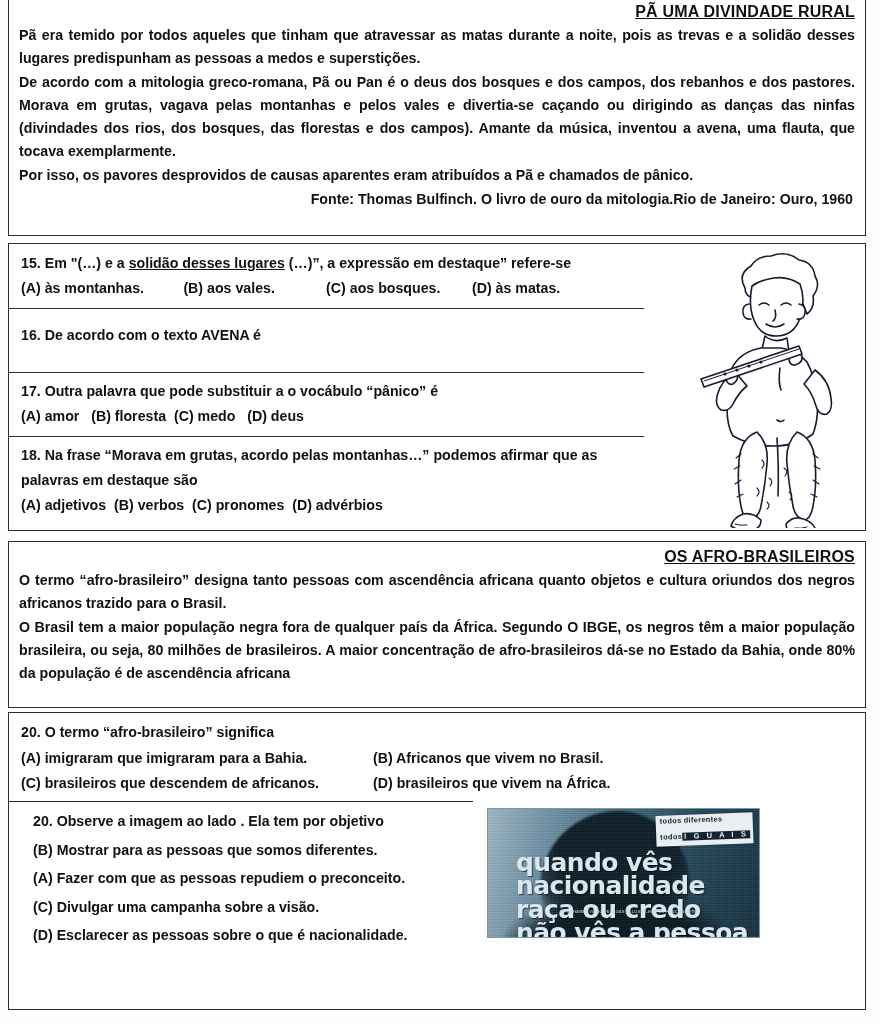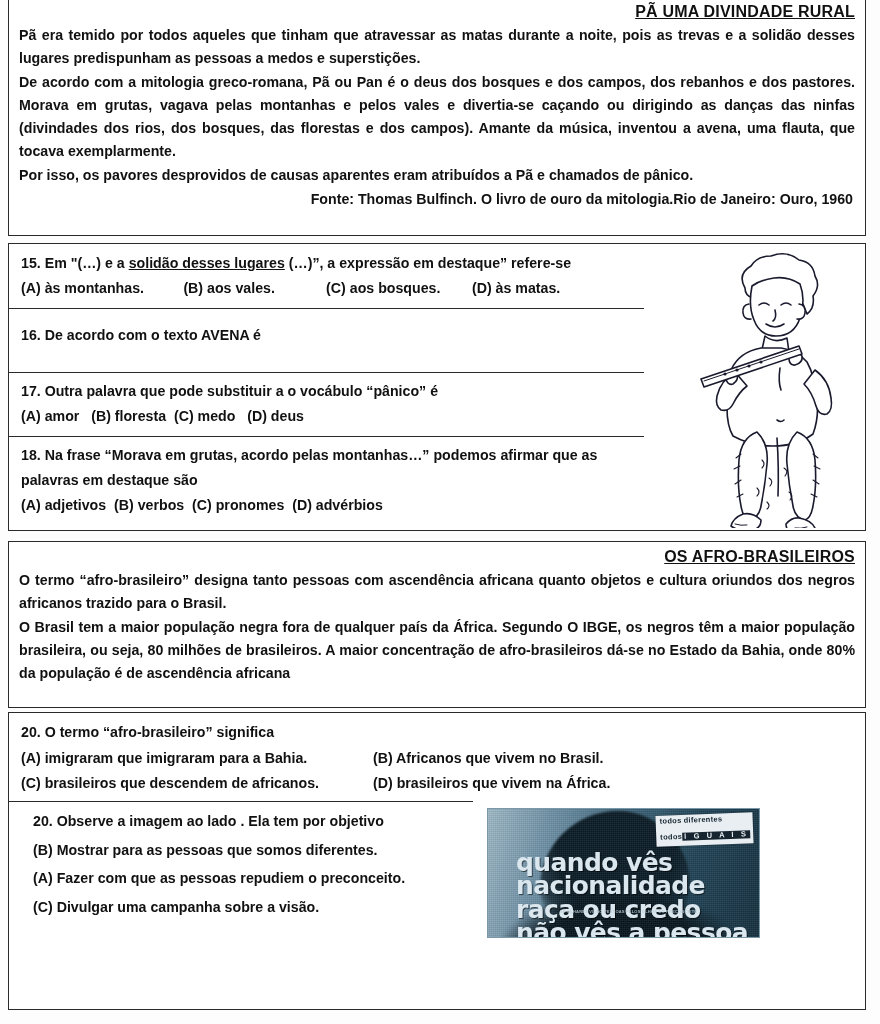--- a/index.html
+++ b/index.html
@@ -332,20 +332,21 @@
       </div>
     </div>
 
     <div class="sep" style="left:-1px; top:88px; width:465px;"></div>
 
     <div class="q" style="left:24px; top:96px; width:460px;">
       <div class="q-stem" style="line-height:1.8;">20. Observe a imagem ao lado . Ela tem por objetivo</div>
       <div class="q-stem" style="line-height:1.8;">(B) Mostrar para as pessoas que somos diferentes.</div>
       <div class="q-stem" style="line-height:1.8;">(A) Fazer com que as pessoas repudiem o preconceito.</div>
       <div class="q-stem" style="line-height:1.8;">(C) Divulgar uma campanha sobre a visão.</div>
+      <div class="q-stem" style="line-height:1.8;">(D) Esclarecer as pessoas sobre o que é nacionalidade.</div>
     </div>
   </div>
 
   <div class="poster">
     <div class="sky"></div>
     <div class="silhouette"></div>
     <div class="shoulders"></div>
     <div class="grain"></div>
 
     <div class="tag">

